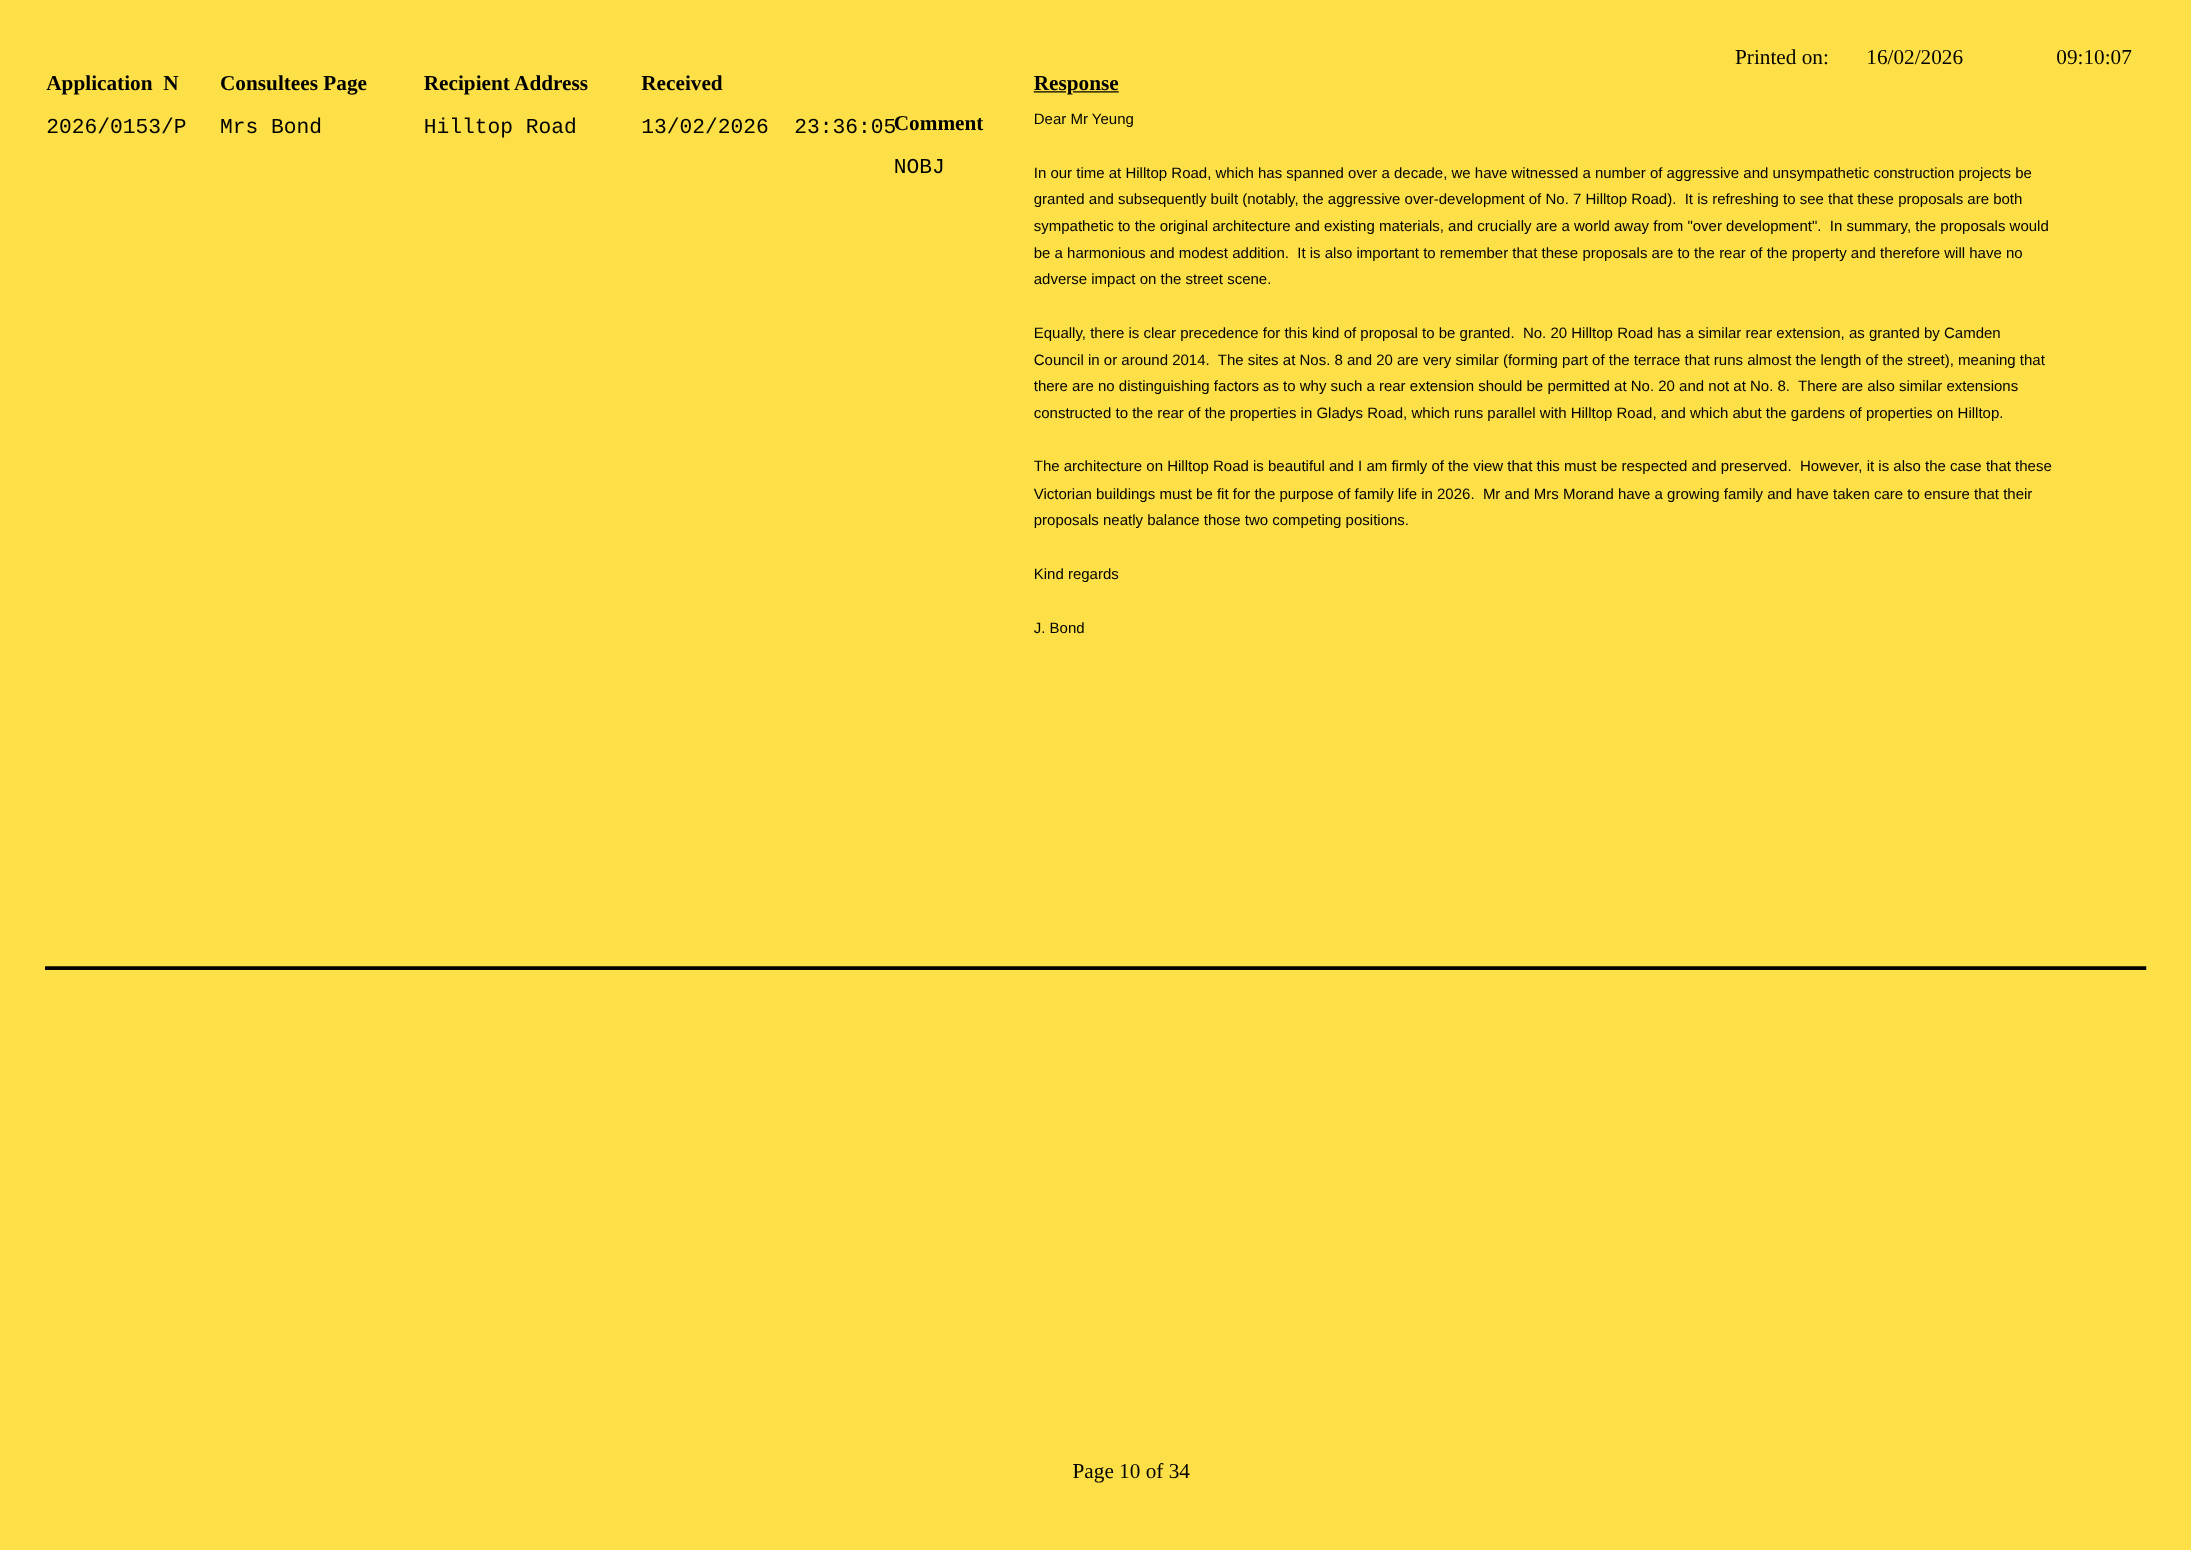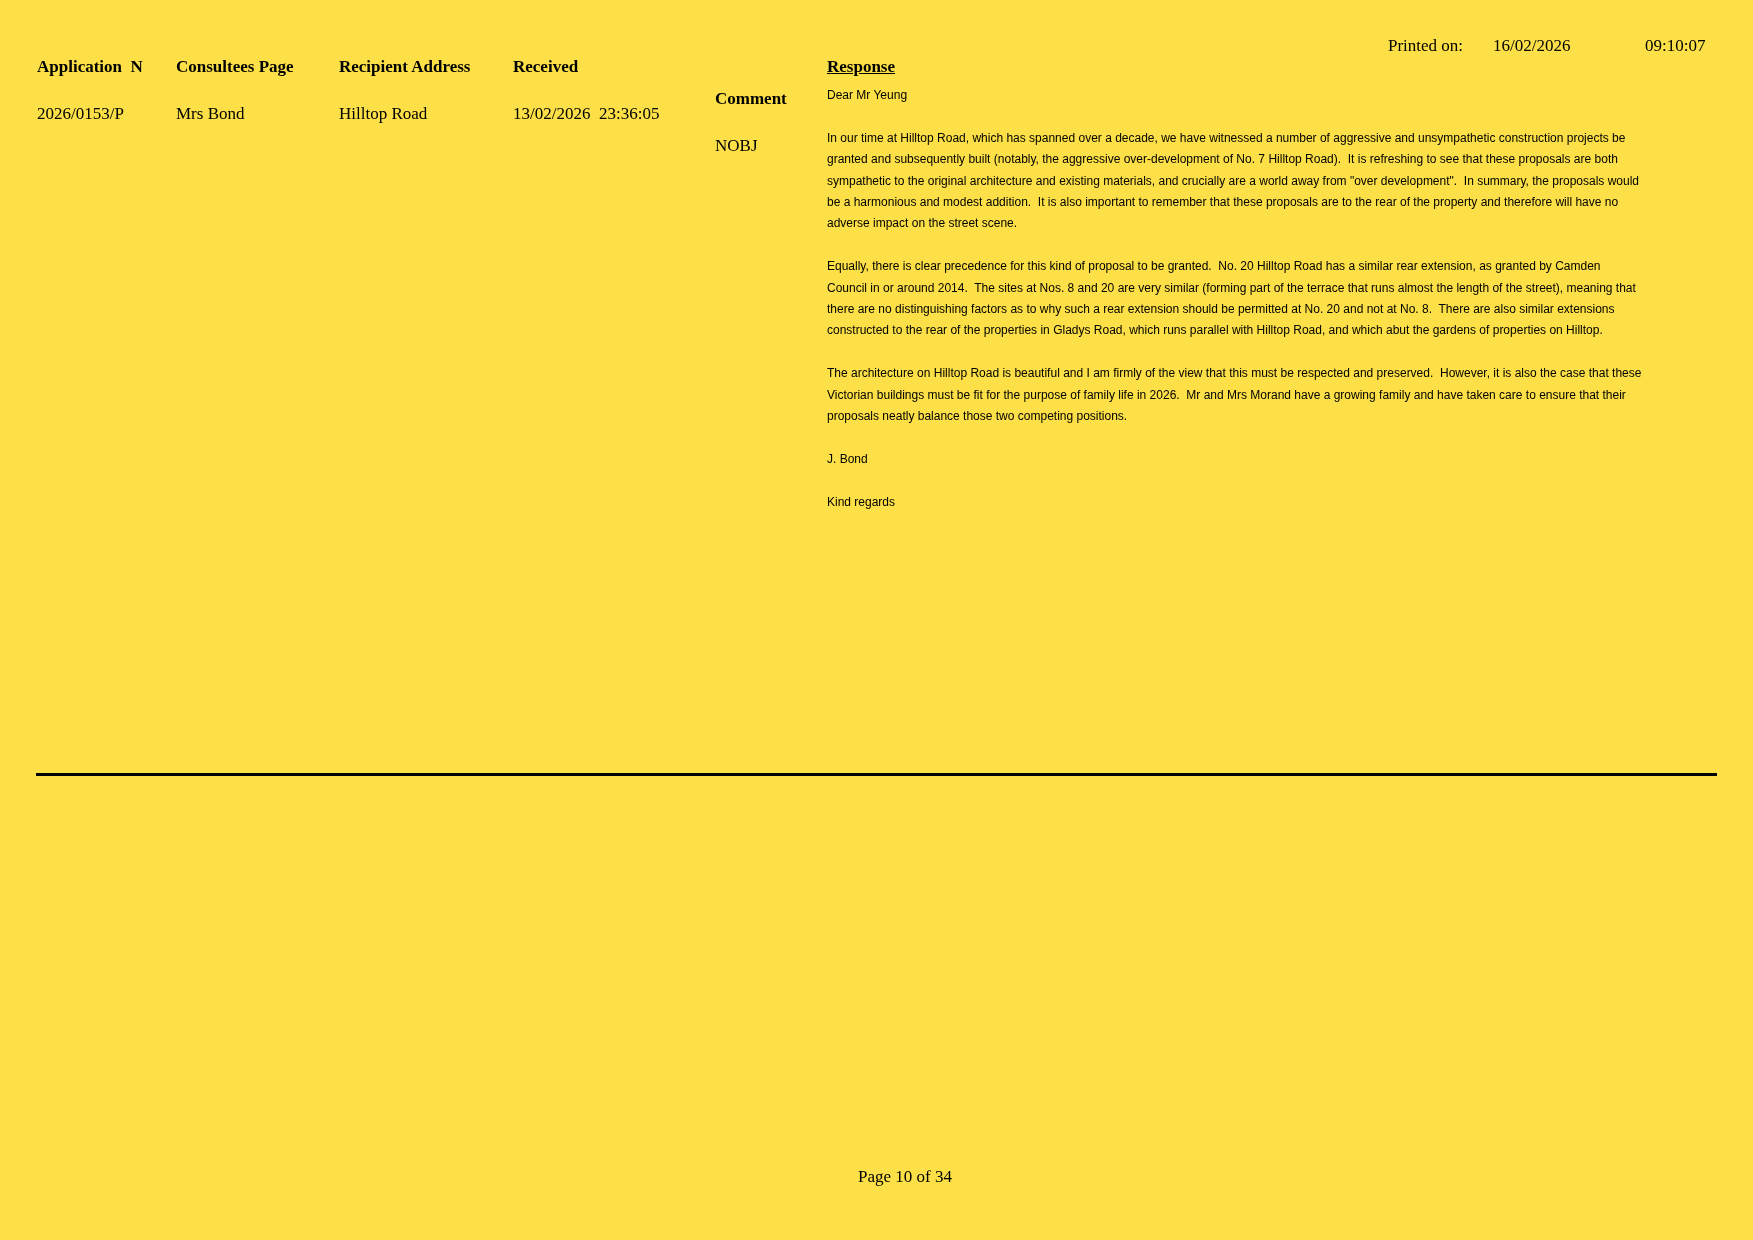--- a/index.html
+++ b/index.html
@@ -26,22 +26,23 @@
   
   .hdr {
     position: absolute;
     top: 57px;
     font-weight: bold;
     white-space: pre;
   }
   
   .cell {
     position: absolute;
-    top: 104px;
+    top: 93px;
     white-space: pre;
+    font-family: Liberation Mono, monospace;
   }
   .c1 { left: 37px; }
   .c2 { left: 176px; }
   .c3 { left: 339px; }
   .c4 { left: 513px; }
   .c5 { left: 715px; margin-top: 32px; }
   .c6 { left: 827px; text-decoration: underline; }
 
   
   .response {
@@ -93,21 +94,21 @@
   <span class="serif cell c2">Mrs Bond</span>
   <span class="serif cell c3">Hilltop Road</span>
   <span class="serif cell c4">13/02/2026  23:36:05</span>
   <span class="serif cell c5">NOBJ</span>
 
   <div class="sans response">
     <p>Dear Mr Yeung</p>
     <p>In our time at Hilltop Road, which has spanned over a decade, we have witnessed a number of aggressive and unsympathetic construction projects be granted and subsequently built (notably, the aggressive over-development of No. 7 Hilltop Road).  It is refreshing to see that these proposals are both sympathetic to the original architecture and existing materials, and crucially are a world away from "over development".  In summary, the proposals would be a harmonious and modest addition.  It is also important to remember that these proposals are to the rear of the property and therefore will have no adverse impact on the street scene.</p>
     <p>Equally, there is clear precedence for this kind of proposal to be granted.  No. 20 Hilltop Road has a similar rear extension, as granted by Camden Council in or around 2014.  The sites at Nos. 8 and 20 are very similar (forming part of the terrace that runs almost the length of the street), meaning that there are no distinguishing factors as to why such a rear extension should be permitted at No. 20 and not at No. 8.  There are also similar extensions constructed to the rear of the properties in Gladys Road, which runs parallel with Hilltop Road, and which abut the gardens of properties on Hilltop.</p>
     <p>The architecture on Hilltop Road is beautiful and I am firmly of the view that this must be respected and preserved.  However, it is also the case that these Victorian buildings must be fit for the purpose of family life in 2026.  Mr and Mrs Morand have a growing family and have taken care to ensure that their proposals neatly balance those two competing positions.</p>
+    <p>Kind regards</p>
     <p>J. Bond</p>
-    <p>Kind regards</p>
   </div>
 
   <div class="divider"></div>
 
   <span class="serif footer-page">Page 10 of 34</span>
 
 </div>
 
 </body></html>

